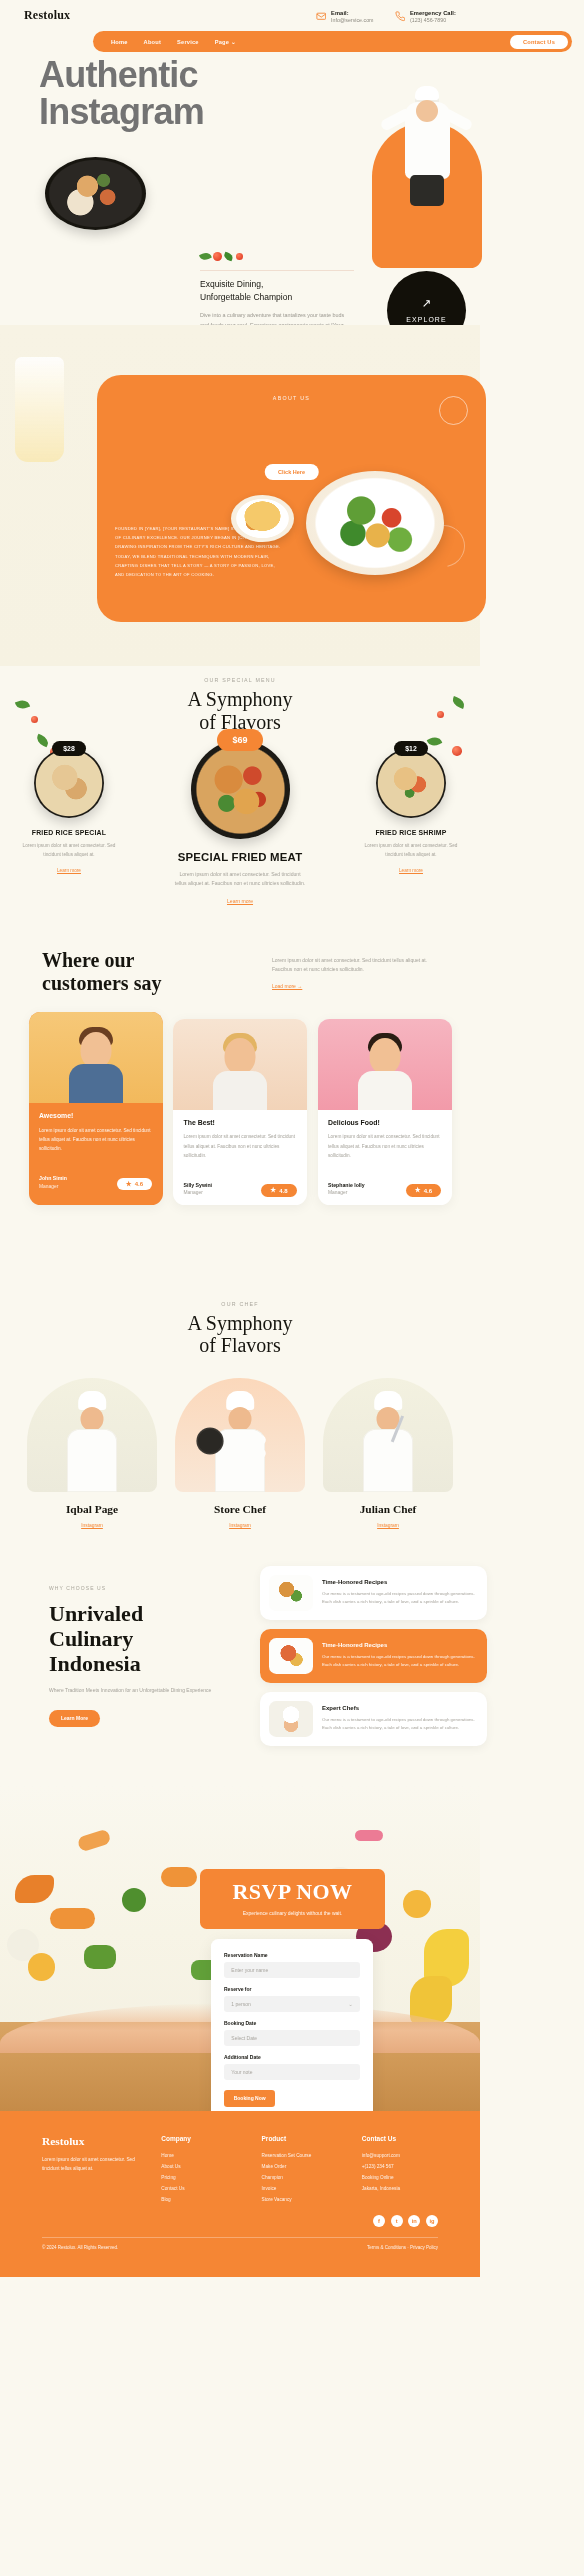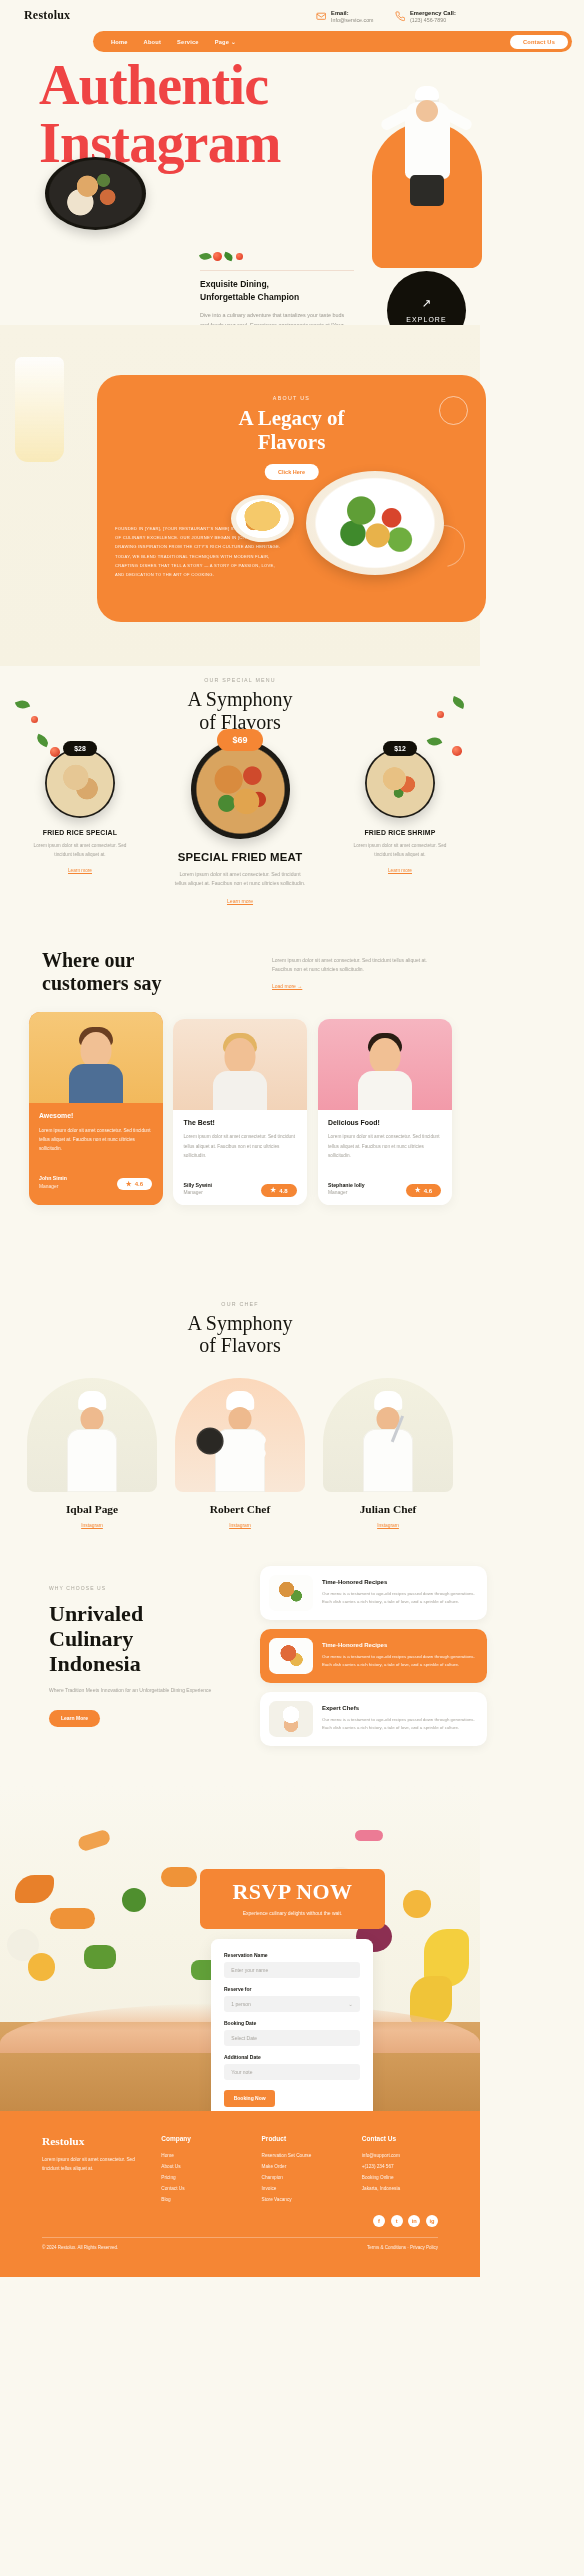--- a/index.html
+++ b/index.html
@@ -19,36 +19,36 @@
   
   .navwrap{position:absolute;left:93px;top:31px;width:479px;height:21px}
   .nav{width:100%;height:21px;background:#f58634;border-radius:10.5px;display:flex;align-items:center;padding:0 4px 0 18px;justify-content:space-between}
   .navlinks{display:flex;gap:16px}
   .navlinks a{font-size:5.7px;color:#fff;text-decoration:none;font-weight:600;letter-spacing:0.2px;opacity:.95}
   .navlinks a.active{opacity:1}
   .contact-btn{background:#fff;color:#f58634;border:none;border-radius:9.7px;font-size:5.7px;font-weight:bold;padding:4px 13px;letter-spacing:0.2px;cursor:pointer}
 
   
   .hero{position:relative;height:280px}
-  .hero h1{font-family:Liberation Serif, serif;font-size:56px;line-height:1.04;color:#ef4444;position:absolute;left:39px;top:18.7px;letter-spacing:-0.8px}
+  .hero h1{font-family:Liberation Sans, sans-serif;font-size:36px;line-height:1.04;color:#737373;position:absolute;left:39px;top:18.7px;letter-spacing:-0.8px}
   .hero-dish{position:absolute;left:45px;top:120px;width:101px;height:73px;border-radius:50%;background:
       radial-gradient(circle at 42% 40%, #e0a867 0 14%, transparent 15%),
       radial-gradient(circle at 62% 55%, #cf6b3a 0 10%, transparent 11%),
       radial-gradient(circle at 35% 62%, #efe3cd 0 16%, transparent 17%),
       radial-gradient(circle at 58% 32%, #5b7f3a 0 8%, transparent 9%),
       radial-gradient(ellipse at 50% 50%, #2a2723 0 64%, #17150f 66%, #17150f 100%);
     box-shadow:0 4.9px 11.4px rgba(0,0,0,.18)}
   .hero-mid{position:absolute;left:200px;top:209px;width:154px}
   .veg-row{display:flex;gap:2.4px;align-items:center;height:21px;margin-bottom:3.2px}
   .leaf{width:10.5px;height:7.3px;background:#4e9336;border-radius:0 70% 0 70%;transform:rotate(-22deg)}
   .leaf.b{transform:rotate(20deg);background:#3f8a2c;width:9px;height:6.5px}
   .tomato{width:9px;height:9px;border-radius:50%;background:radial-gradient(circle at 35% 32%,#ff7b5a,#d93119)}
   .tomato.s{width:7.3px;height:7.3px}
   .hero-mid .rule{border-top:0.8px solid #f0ded0;margin:3.2px 0 7.3px}
-  .hero-mid h3{font-size:8.5px;line-height:1.5;color:#16150f;font-weight:bold;margin-bottom:5.7px}
+  .hero-mid h3{font-size:8.5px;line-height:1.5;color:#16150f;font-weight:normal;margin-bottom:5.7px}
   .hero-mid p{font-size:5.4px;line-height:1.85;color:#9b9890}
   .hero-orange{position:absolute;left:372px;top:85px;width:110px;height:146px;background:#f58634;border-radius:55px 55px 11.4px 11.4px}
   .chef-hero{position:absolute;left:378px;top:49px;width:97px;height:122px}
   .chef-hat{position:absolute;left:37px;top:0;width:24px;height:18px;background:#fff;border-radius:9.7px 9.7px 2.4px 2.4px;box-shadow:inset 0 -4px 0 #f0eee6}
   .chef-body{position:absolute;left:27px;top:16px;width:45px;height:77px;background:#fdfdfb;border-radius:13px 13px 6.5px 6.5px}
   .chef-face{position:absolute;left:38px;top:13.8px;width:22px;height:22px;border-radius:50%;background:#f0c39a;z-index:2}
   .chef-armL{position:absolute;left:1.6px;top:27.6px;width:32px;height:10.5px;background:#fdfdfb;border-radius:5.7px;transform:rotate(-28deg)}
   .chef-armR{position:absolute;left:63px;top:27.6px;width:32px;height:10.5px;background:#fdfdfb;border-radius:5.7px;transform:rotate(28deg)}
   .chef-legs{position:absolute;left:32px;top:89px;width:34px;height:31px;background:#2c2b27;border-radius:4.9px}
   .explore{position:absolute;left:387px;top:234px;width:79px;height:79px;border-radius:50%;background:#121009;display:flex;flex-direction:column;align-items:center;justify-content:center;gap:5.7px;cursor:pointer}
@@ -79,21 +79,21 @@
      radial-gradient(circle at 68% 66%, #6fae3f 0 10%, transparent 11%),
      radial-gradient(ellipse at 50% 50%, #ffffff 0 60%, #f6eddd 62%, #f2e6d2 100%);
      box-shadow:0 4.9px 13px rgba(0,0,0,.16)}
 
   
   .menu{position:relative;height:260px;padding-top:11.4px}
   .eyebrow{text-align:center;font-size:5.3px;letter-spacing:1.2px;color:#a9a69c;margin-bottom:4.9px}
   .sec-title{text-align:center;font-family:"Liberation Serif",serif;font-size:20px;line-height:1.12;color:#16150f}
   .deco{position:absolute;width:7.3px;height:7.3px;border-radius:50%;background:radial-gradient(circle at 35% 32%,#ff8763,#d5331d)}
   .deco-leaf{position:absolute;width:13px;height:9px;background:#4e9336;border-radius:0 75% 0 75%}
-  .menu-items{position:absolute;left:0;right:0;top:73px;display:flex;justify-content:center;align-items:flex-start;gap:4px}
+  .menu-items{position:absolute;left:0;right:0;top:73px;display:flex;justify-content:space-between;align-items:flex-start;gap:4px}
   .mi{width:138px;text-align:center;position:relative}
   .mi.center{width:174px;margin-top:-9.7px}
   .badge{display:inline-block;background:#121009;color:#fff;font-size:6.9px;font-weight:bold;border-radius:9px;padding:4px 11.4px;position:relative;z-index:3}
   .mi.center .badge{background:#f58634;font-size:9px;padding:5.7px 15.4px;border-radius:11.4px}
   .mi-plate{width:70px;height:70px;border-radius:50%;margin:-8px auto 0;position:relative;z-index:2;box-shadow:0 4.9px 11.4px rgba(0,0,0,.18)}
   .mi.center .mi-plate{width:99px;height:99px;margin-top:-10.5px}
   .plate-rice{background:
      radial-gradient(circle at 44% 42%, #e6c794 0 22%, transparent 23%),
      radial-gradient(circle at 60% 58%, #d9a86b 0 18%, transparent 19%),
      radial-gradient(circle at 50% 50%, #3c8a2f 0 7%, transparent 8%),
@@ -300,24 +300,20 @@
     </div>
   </div>
 
   <div class="about">
     <div class="about-bg"></div>
     <div class="glass"></div>
     <div class="about-card">
       <div class="ring"></div>
       <div class="swirl"></div>
       <div class="about-eyebrow">ABOUT US</div>
-      <h2>
-        <span>A Legacy of</span><br>
-        <span>Flavors</span>
-      </h2>
       <button class="click-here">Click Here</button>
       <div class="about-text">FOUNDED IN [YEAR], [YOUR RESTAURANT'S NAME] STANDS AS A BEACON OF CULINARY EXCELLENCE. OUR JOURNEY BEGAN IN [CITY/PLACE], DRAWING INSPIRATION FROM THE CITY'S RICH CULTURE AND HERITAGE. TODAY, WE BLEND TRADITIONAL TECHNIQUES WITH MODERN FLAIR, CRAFTING DISHES THAT TELL A STORY — A STORY OF PASSION, LOVE, AND DEDICATION TO THE ART OF COOKING.</div>
       <div class="pasta"></div>
       <div class="salad"></div>
     </div>
   </div>
 
   <div class="menu">
     <div class="deco" style="left:31px;top:50px"></div>
     <div class="deco" style="left:50px;top:81px;width:9.7px;height:9.7px"></div>
@@ -468,21 +464,21 @@
         <div class="cc-photo cb2">
           <div class="cfig">
               <div class="hat"></div>
               <div class="hd"></div>
               <div class="bd"></div>
               <div class="armx"></div>
               <div class="army"></div>
               <div class="pan"></div>
             </div>
         </div>
-        <h4>Robert Chef</h4>
+        <h4>Store Chef</h4>
         <span class="ig">Instagram</span>
       </div>
       <div class="cc">
         <div class="cc-photo cb3">
           <div class="cfig">
               <div class="hat"></div>
               <div class="hd"></div>
               <div class="bd"></div>
               <div class="knife"></div>
             </div>

